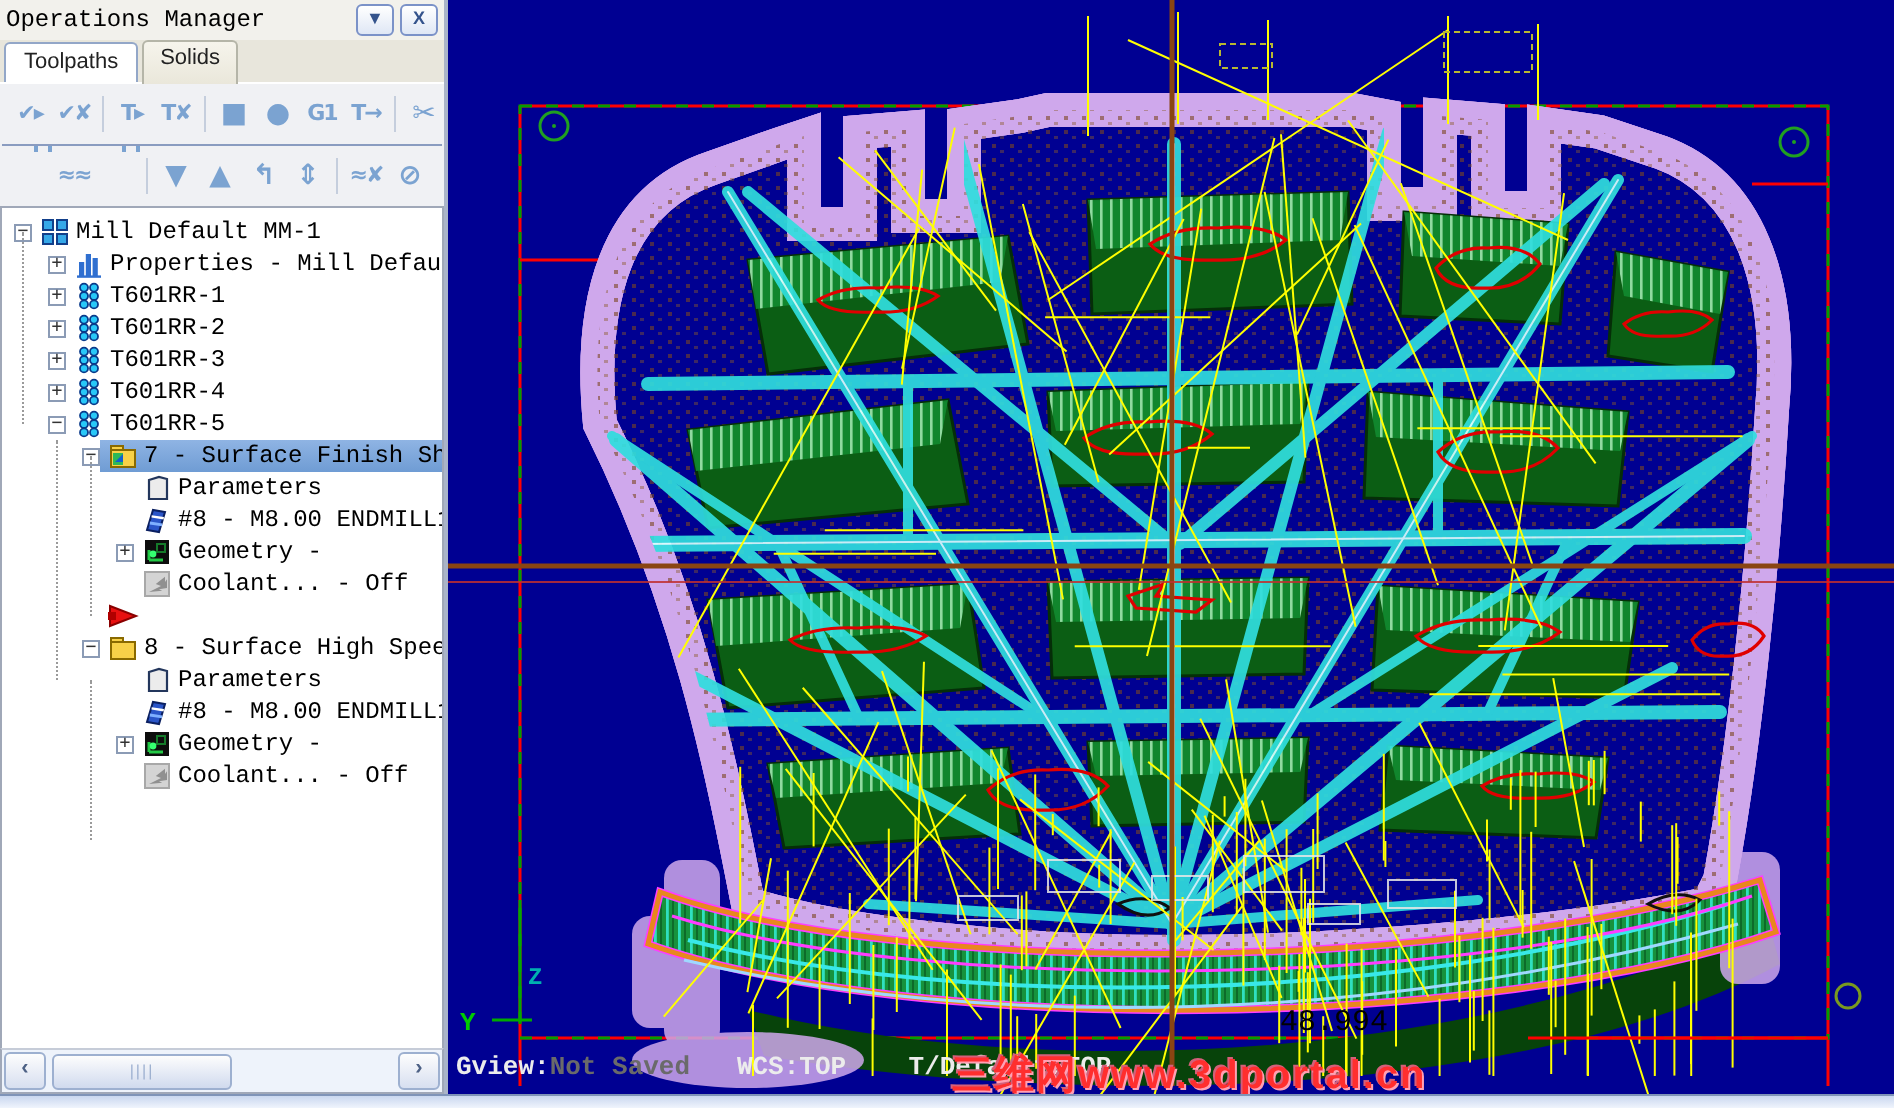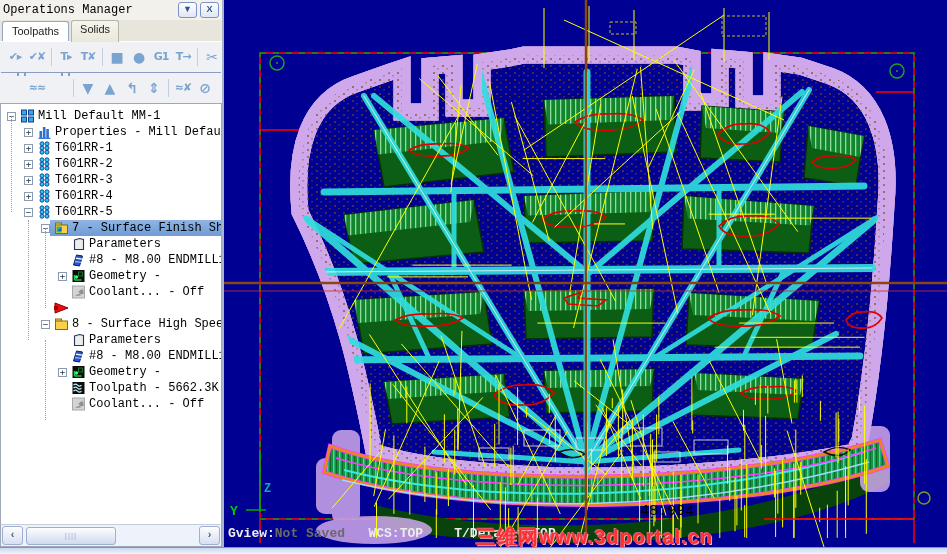--- a/index.html
+++ b/index.html
@@ -345,35 +345,20 @@
           <span class="ticon">
             <svg width="15" height="14" viewBox="0 0 14 14">
               <rect x="1" y="1" width="12" height="12" fill="#0d0d0d"></rect>
               <polyline points="3,11 3,6" stroke="#22c845" stroke-width="1.5" fill="none"></polyline>
               <polyline points="3,11 10,11" stroke="#22c845" stroke-width="1.5" fill="none"></polyline>
               <rect x="7" y="3" width="4" height="4" fill="none" stroke="#157a2a"></rect>
               <circle cx="5" cy="8" r="1.7" fill="#35ff70"></circle>
             </svg>
           </span>
           <span class="tlabel">Geometry - </span>
-        </div>
-        <div class="trow">
-          <span class="tspace" style="width: 57px;"></span>
-          <span class="texp none"></span>
-          <span class="ticon">
-            <svg width="15" height="14" viewBox="0 0 14 14">
-              <rect x="1" y="1" width="12" height="12" fill="#0d0d0d"></rect>
-              <g stroke="#bfeffc" stroke-width="1.2" fill="none">
-                <path d="M2,4.2 q2,-2 4,0 t4,0"></path>
-                <path d="M2,7.2 q2,-2 4,0 t4,0"></path>
-                <path d="M2,10.2 q2,-2 4,0 t4,0"></path>
-              </g>
-            </svg>
-          </span>
-          <span class="tlabel">Toolpath - 5662.3K</span>
         </div>
         <div class="trow">
           <span class="tspace" style="width: 57px;"></span>
           <span class="texp none"></span>
           <span class="ticon">
             <svg width="15" height="14" viewBox="0 0 14 14">
               <rect x="1" y="1" width="12" height="12" fill="#d4d4d4" stroke="#a8a8a8"></rect>
               <polygon points="3,11 9,8 6.4,7 11,3.4 11,6 12,4.6 12,9 8,9.6 9.6,10.4" fill="#909090"></polygon>
             </svg>
           </span>

